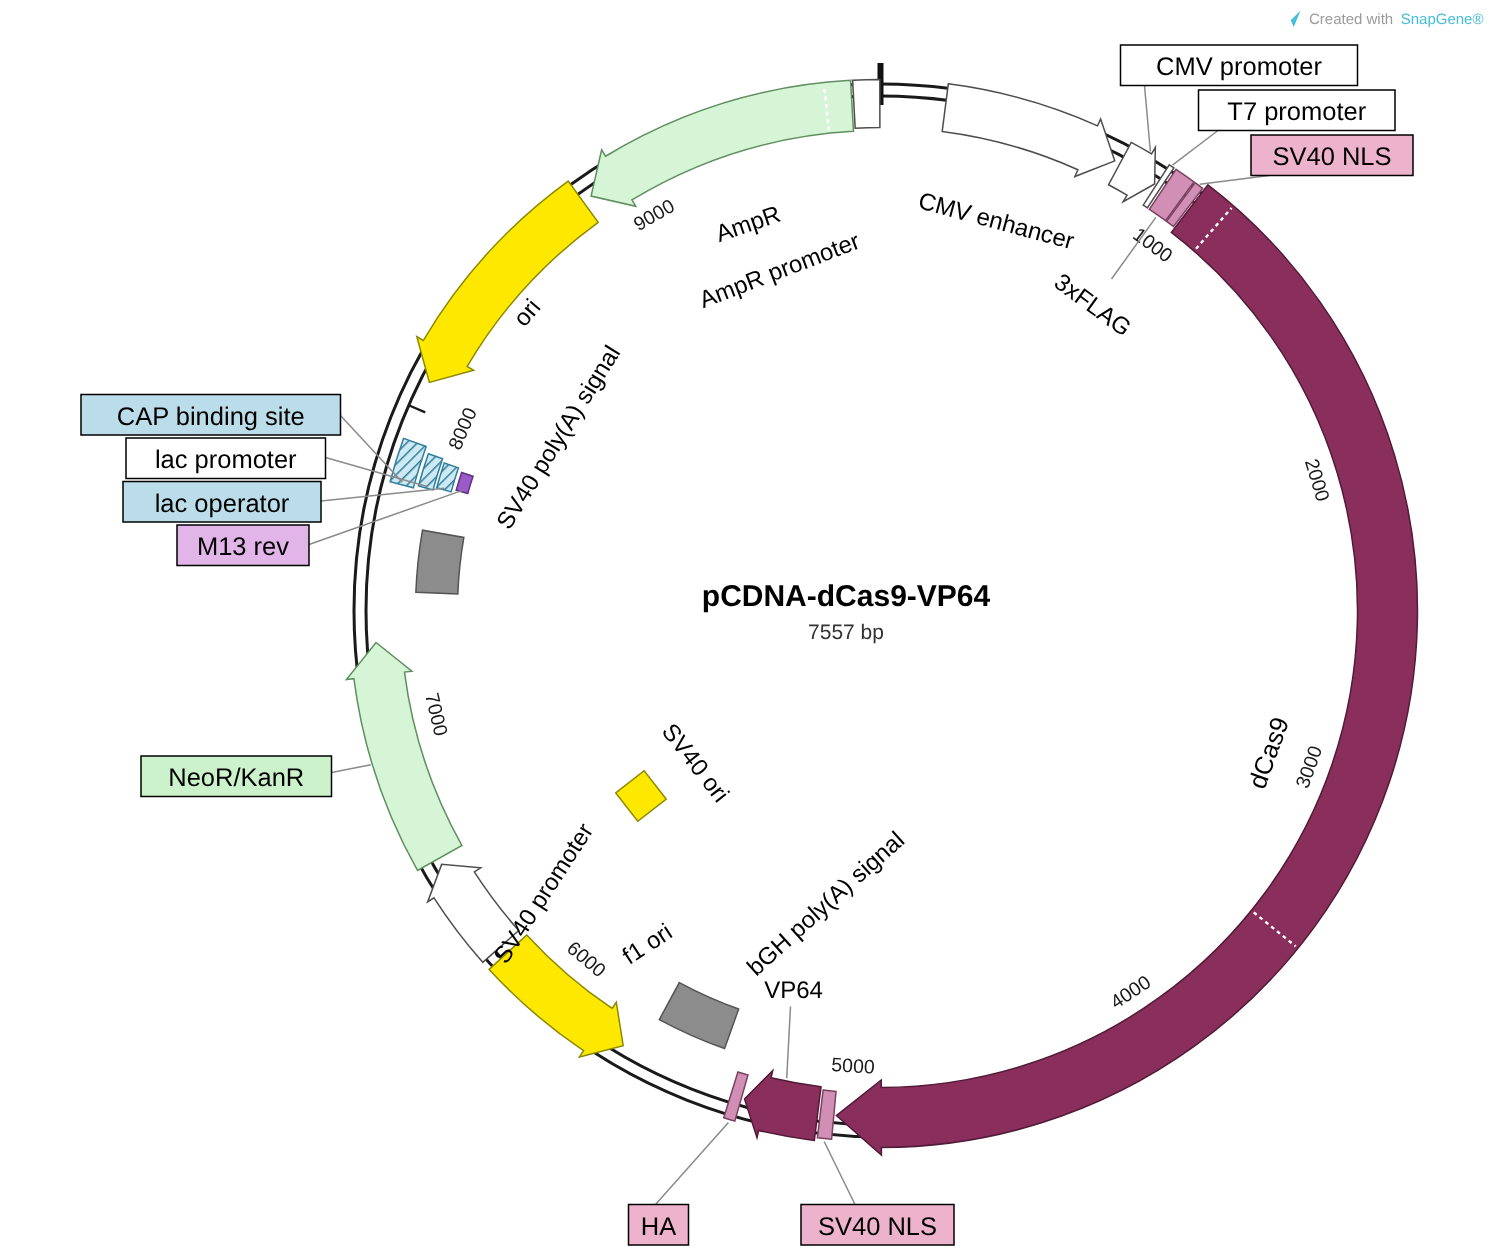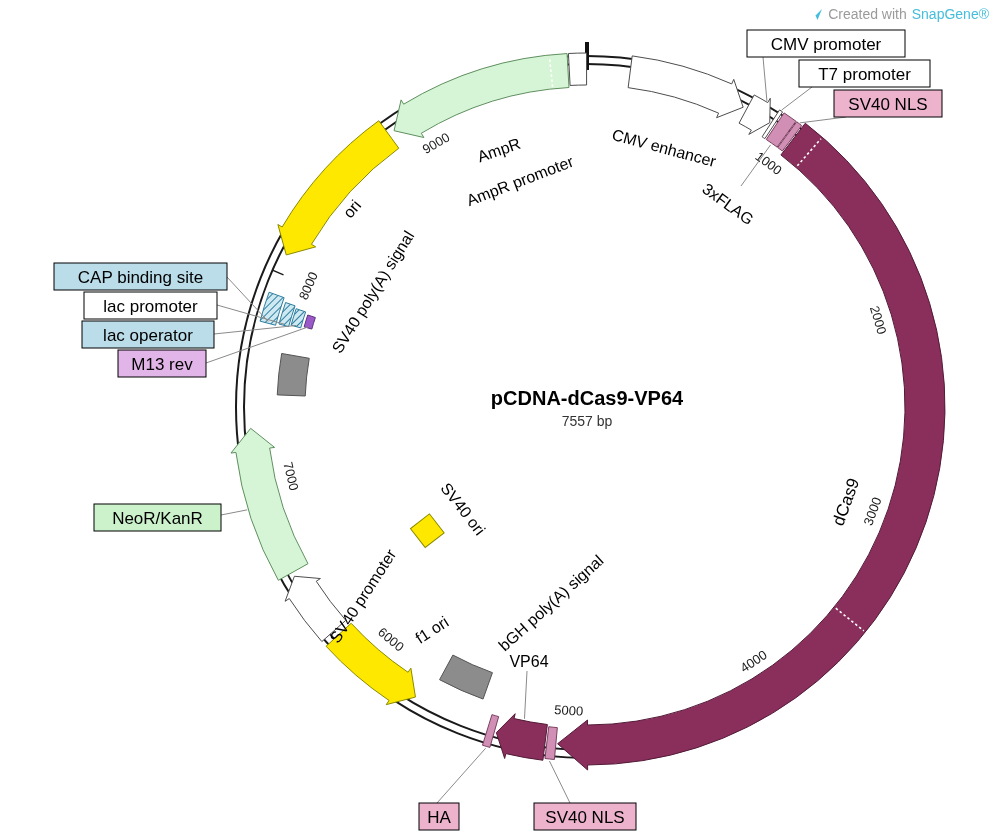--- a/index.html
+++ b/index.html
@@ -2,26 +2,26 @@
 <html><head>
 <meta charset="utf-8">
 <style>
   html,body{margin:0;padding:0;background:#fff;}
   #page{position:relative;width:997px;height:837px;background:#fff;overflow:hidden;
         font-family:"Liberation Sans",sans-serif;}
   #watermark{position:absolute;left:599px;top:398px;transform:translate(-50%,-50%);
         font-size:96px;letter-spacing:10px;color:#000;opacity:0.08;white-space:nowrap;
         z-index:0;font-weight:500;}
   #map-svg{position:absolute;left:0;top:0;z-index:1;font-family:"Liberation Sans",sans-serif;}
-  #title-block{position:absolute;left:587px;top:408px;transform:translate(-50%,-50%);
+  #title-block{position:absolute;left:564px;top:408px;transform:translate(-50%,-50%);
         z-index:2;text-align:center;}
   #plasmid-name{font-size:20px;font-weight:bold;color:#000;}
   #plasmid-size{font-size:14px;color:#333;margin-top:3px;}
-  #attribution{position:absolute;top:6px;right:8px;z-index:3;display:flex;align-items:center;
-        gap:5px;font-size:14px;color:#9b9b9b;}
+  #attribution{position:absolute;top:6px;right:8px;z-index:3;display:flex;align-items:flex-end;
+        gap:5px;font-size:10px;color:#9b9b9b;}
 </style>
 </head>
 <body>
 
 <div id="page">
 
   <svg id="map-svg" width="997" height="837" viewBox="0 0 997 837" xmlns="http://www.w3.org/2000/svg">
       <defs>
         <pattern id="hatch" patternUnits="userSpaceOnUse" width="5" height="5" patternTransform="rotate(45)">
           <rect width="5" height="5" fill="#CFE9F2"></rect>

